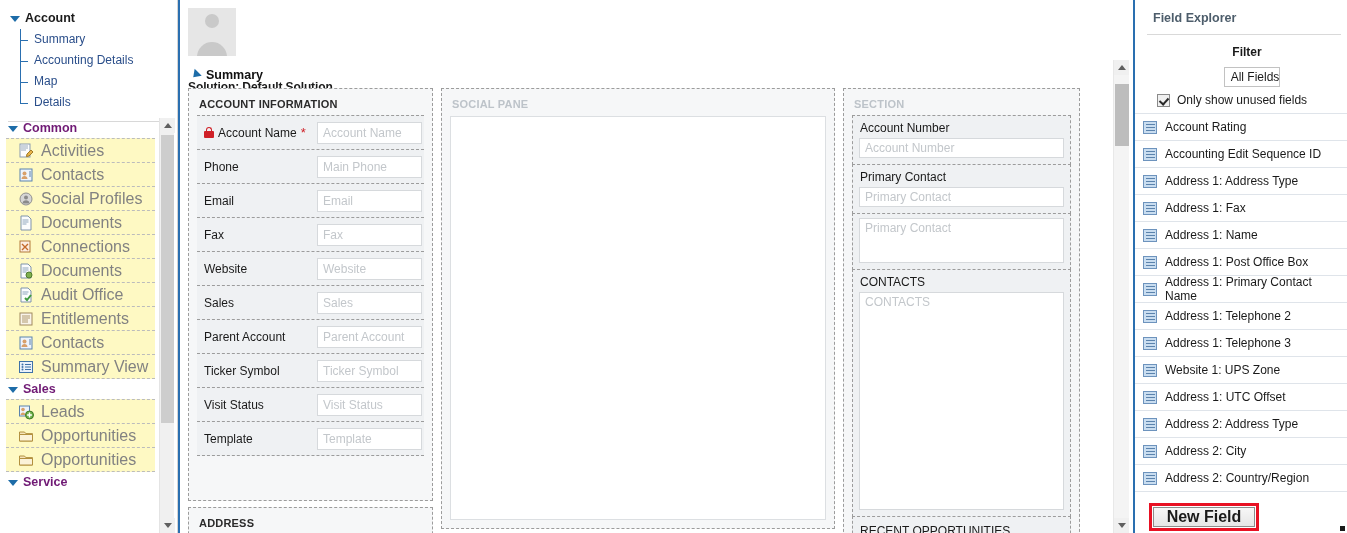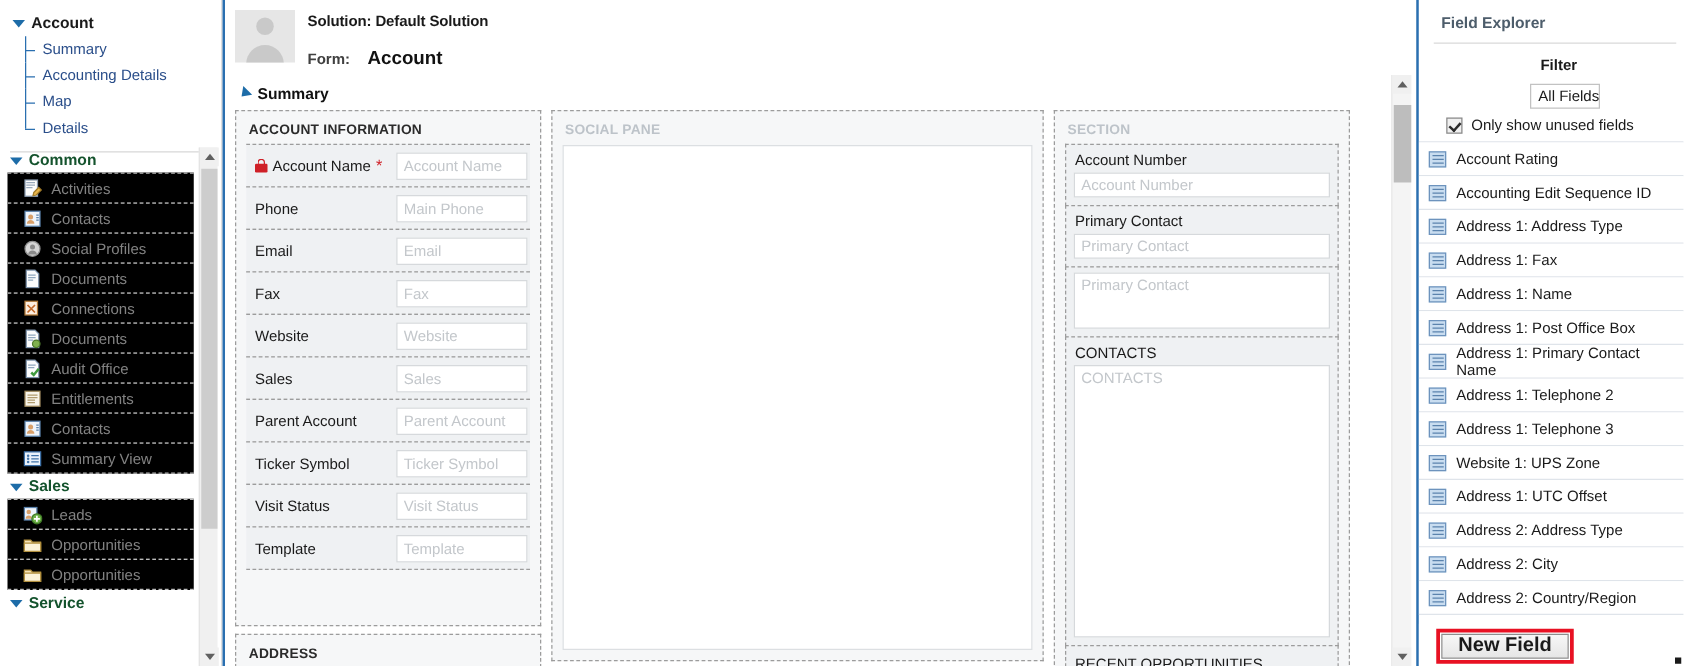--- a/index.html
+++ b/index.html
@@ -58,35 +58,35 @@
   }
   .nav-sep { height: 1px; background: #d8d8d8; margin: 8px 6px 0 0; }
 
   .nav-scrollarea {
     position: absolute;
     top: 118px; left: 0; right: 0; bottom: 0;
     overflow: hidden;
   }
   .nav-list { padding-left: 6px; padding-right: 22px; }
   .nav-section {
-    font-weight: bold; font-size: 12.5px; color: #14532d;
+    font-weight: bold; font-size: 12.5px; color: #701a75;
     display: flex; align-items: center; gap: 5px;
     padding: 3px 0 4px 2px;
   }
   .nav-entry {
     display: flex; align-items: center; gap: 7px;
     height: 25px;
     padding-left: 12px;
     border: 1px dashed #bcbcbc;
     border-left: none; border-right: none;
     margin-top: -1px;
     color: #828282;
-    font-size: 12px;
+    font-size: 16px;
     cursor: pointer;
-    background: #000000;
+    background: #fef9c3;
   }
   .nav-entry .ico { flex: 0 0 16px; height: 16px; position: relative; }
 
   
   .nav-scrollbar {
     position: absolute; right: 3px; top: 118px;
     width: 15px; bottom: 0;
     background: #f0f0f0;
     border-left: 1px solid #e4e4e4;
   }
@@ -110,21 +110,21 @@
   }
 
   
   .main {
     position: relative;
     width: 955px; flex: 0 0 955px;
     background: #ffffff;
     border-left: 2px solid #2a6fb0;
     overflow: hidden;
   }
-  .form-header { display: flex; gap: 10px; padding: 8px 0 0 8px; height: 62px; }
+  .form-header { display: flex; gap: 22px; padding: 8px 0 0 8px; height: 62px; flex-direction: column; }
   .avatar {
     width: 48px; height: 42px;
     background: #e6e6e6;
     position: relative; overflow: hidden;
     flex: 0 0 48px;
   }
   .avatar .head {
     position: absolute; left: 50%; top: 6px; transform: translateX(-50%);
     width: 14px; height: 14px; border-radius: 50%; background: #c9c9c9;
   }

